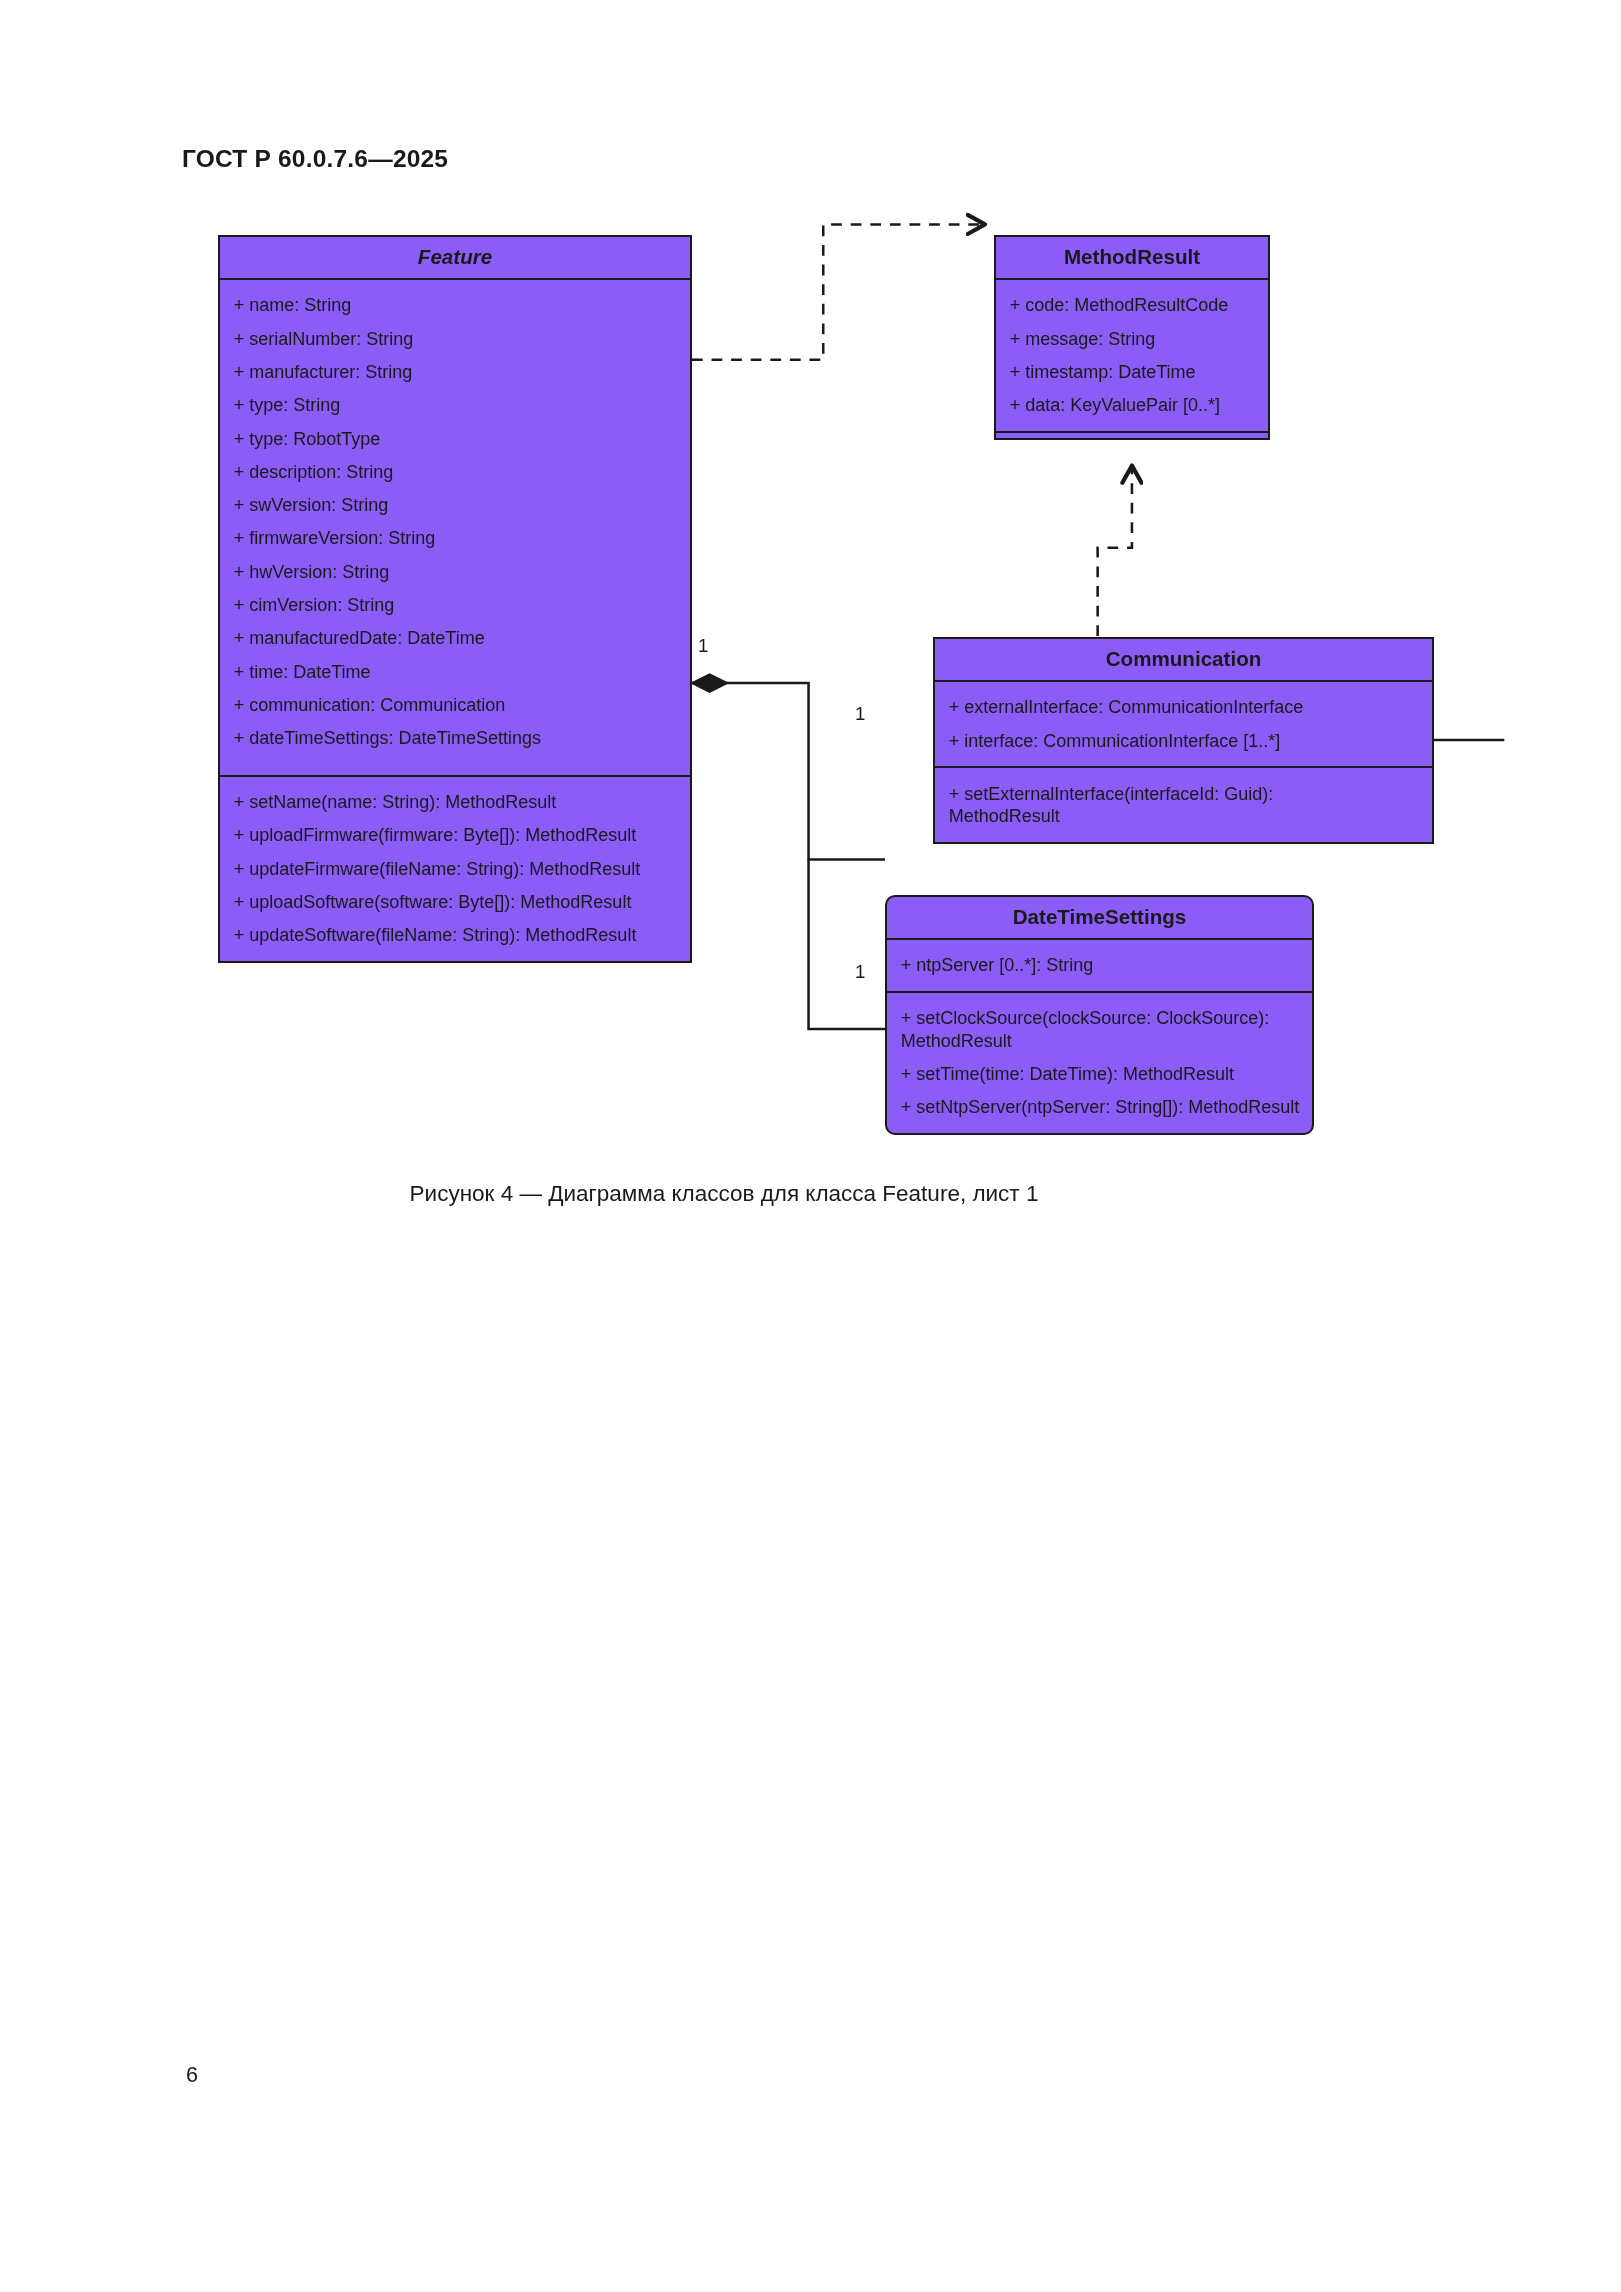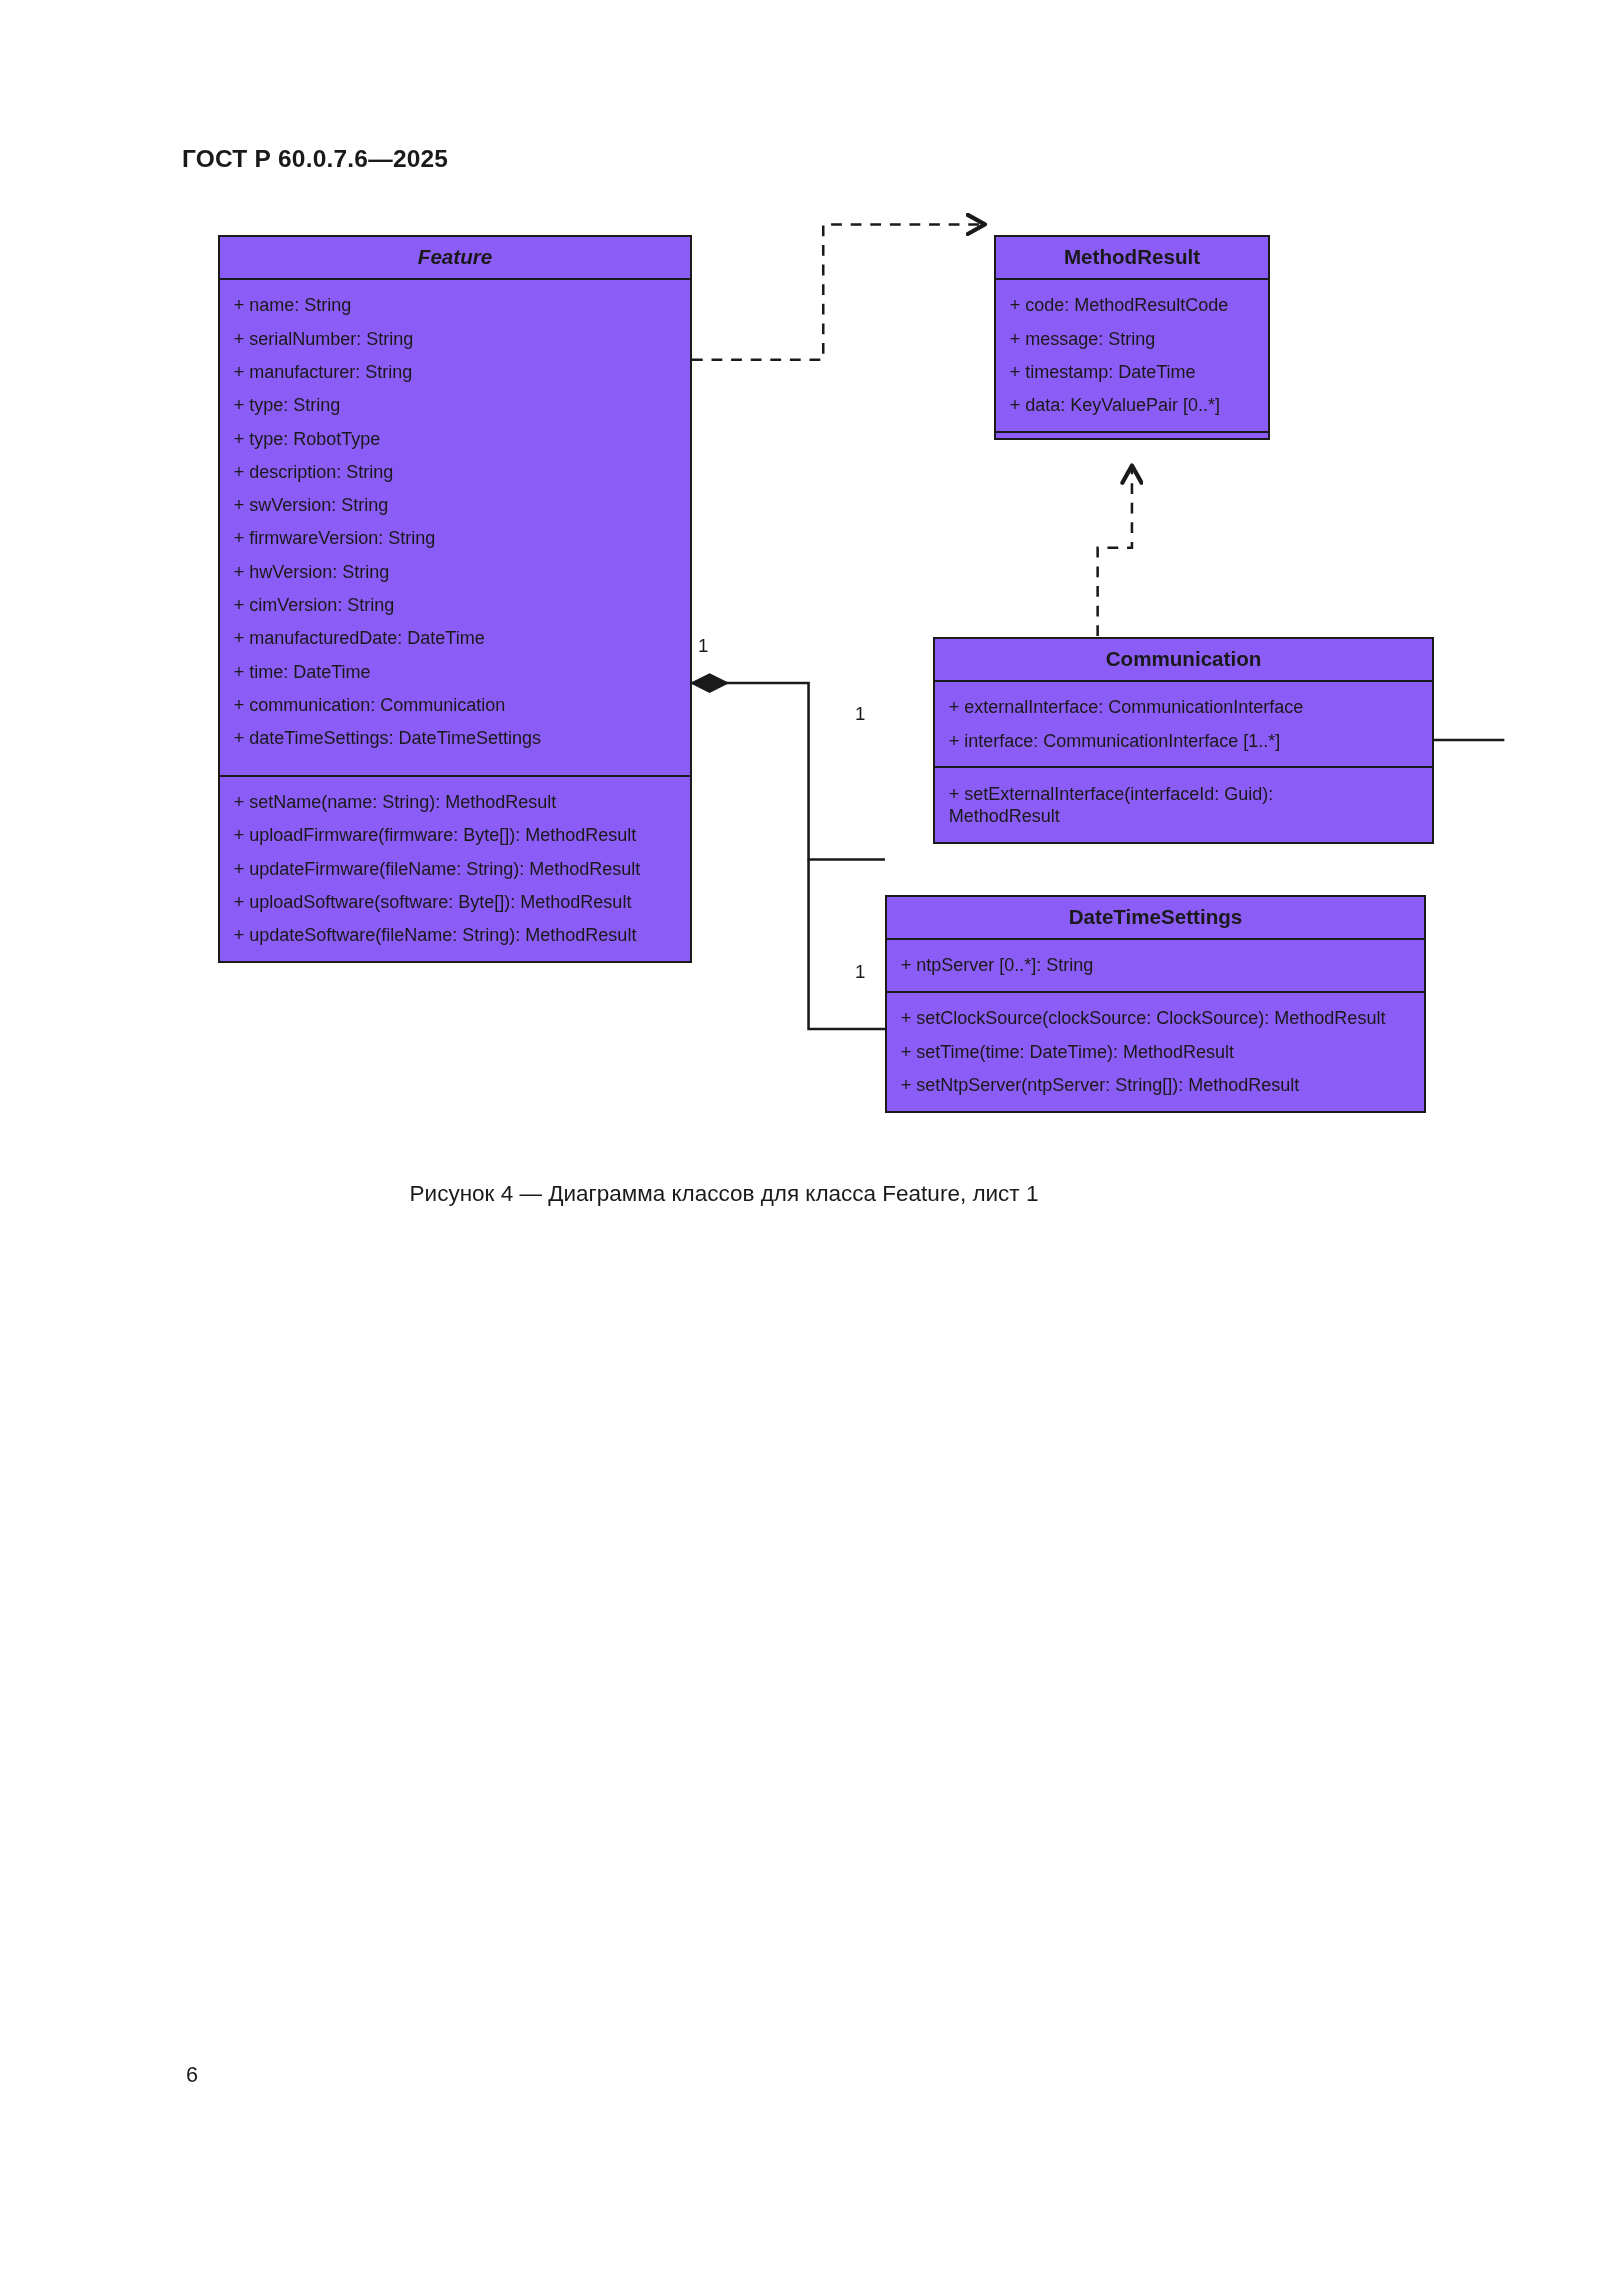--- a/index.html
+++ b/index.html
@@ -90,21 +90,21 @@
     font-size: 18px;
     line-height: 1.25;
     padding: 5.4px 11.8px 5.4px 13.7px;
     white-space: pre-wrap;
   }
 
   
   #class-feature          { left: 218px;  top: 235px;  width: 474px; }
   #class-methodresult     { left: 994px; top: 235px;  width: 276px; }
   #class-communication    { left: 885px;  top: 637px;  width: 501px; margin-left: 48px; }
-  #class-datetimesettings { left: 885px;  top: 895px;  width: 541px; }
+  #class-datetimesettings { left: 885px;  top: 895px;  width: 429px; border-radius: 10px; }
 
   #class-feature .uml-compartment:nth-of-type(2) { padding-bottom: 20px; border-radius: 30px; }
 
   
   .multiplicity {
     position: absolute;
     font-size: 18.6px;
     font-weight: normal;
     color: #1a1a1a;
   }

